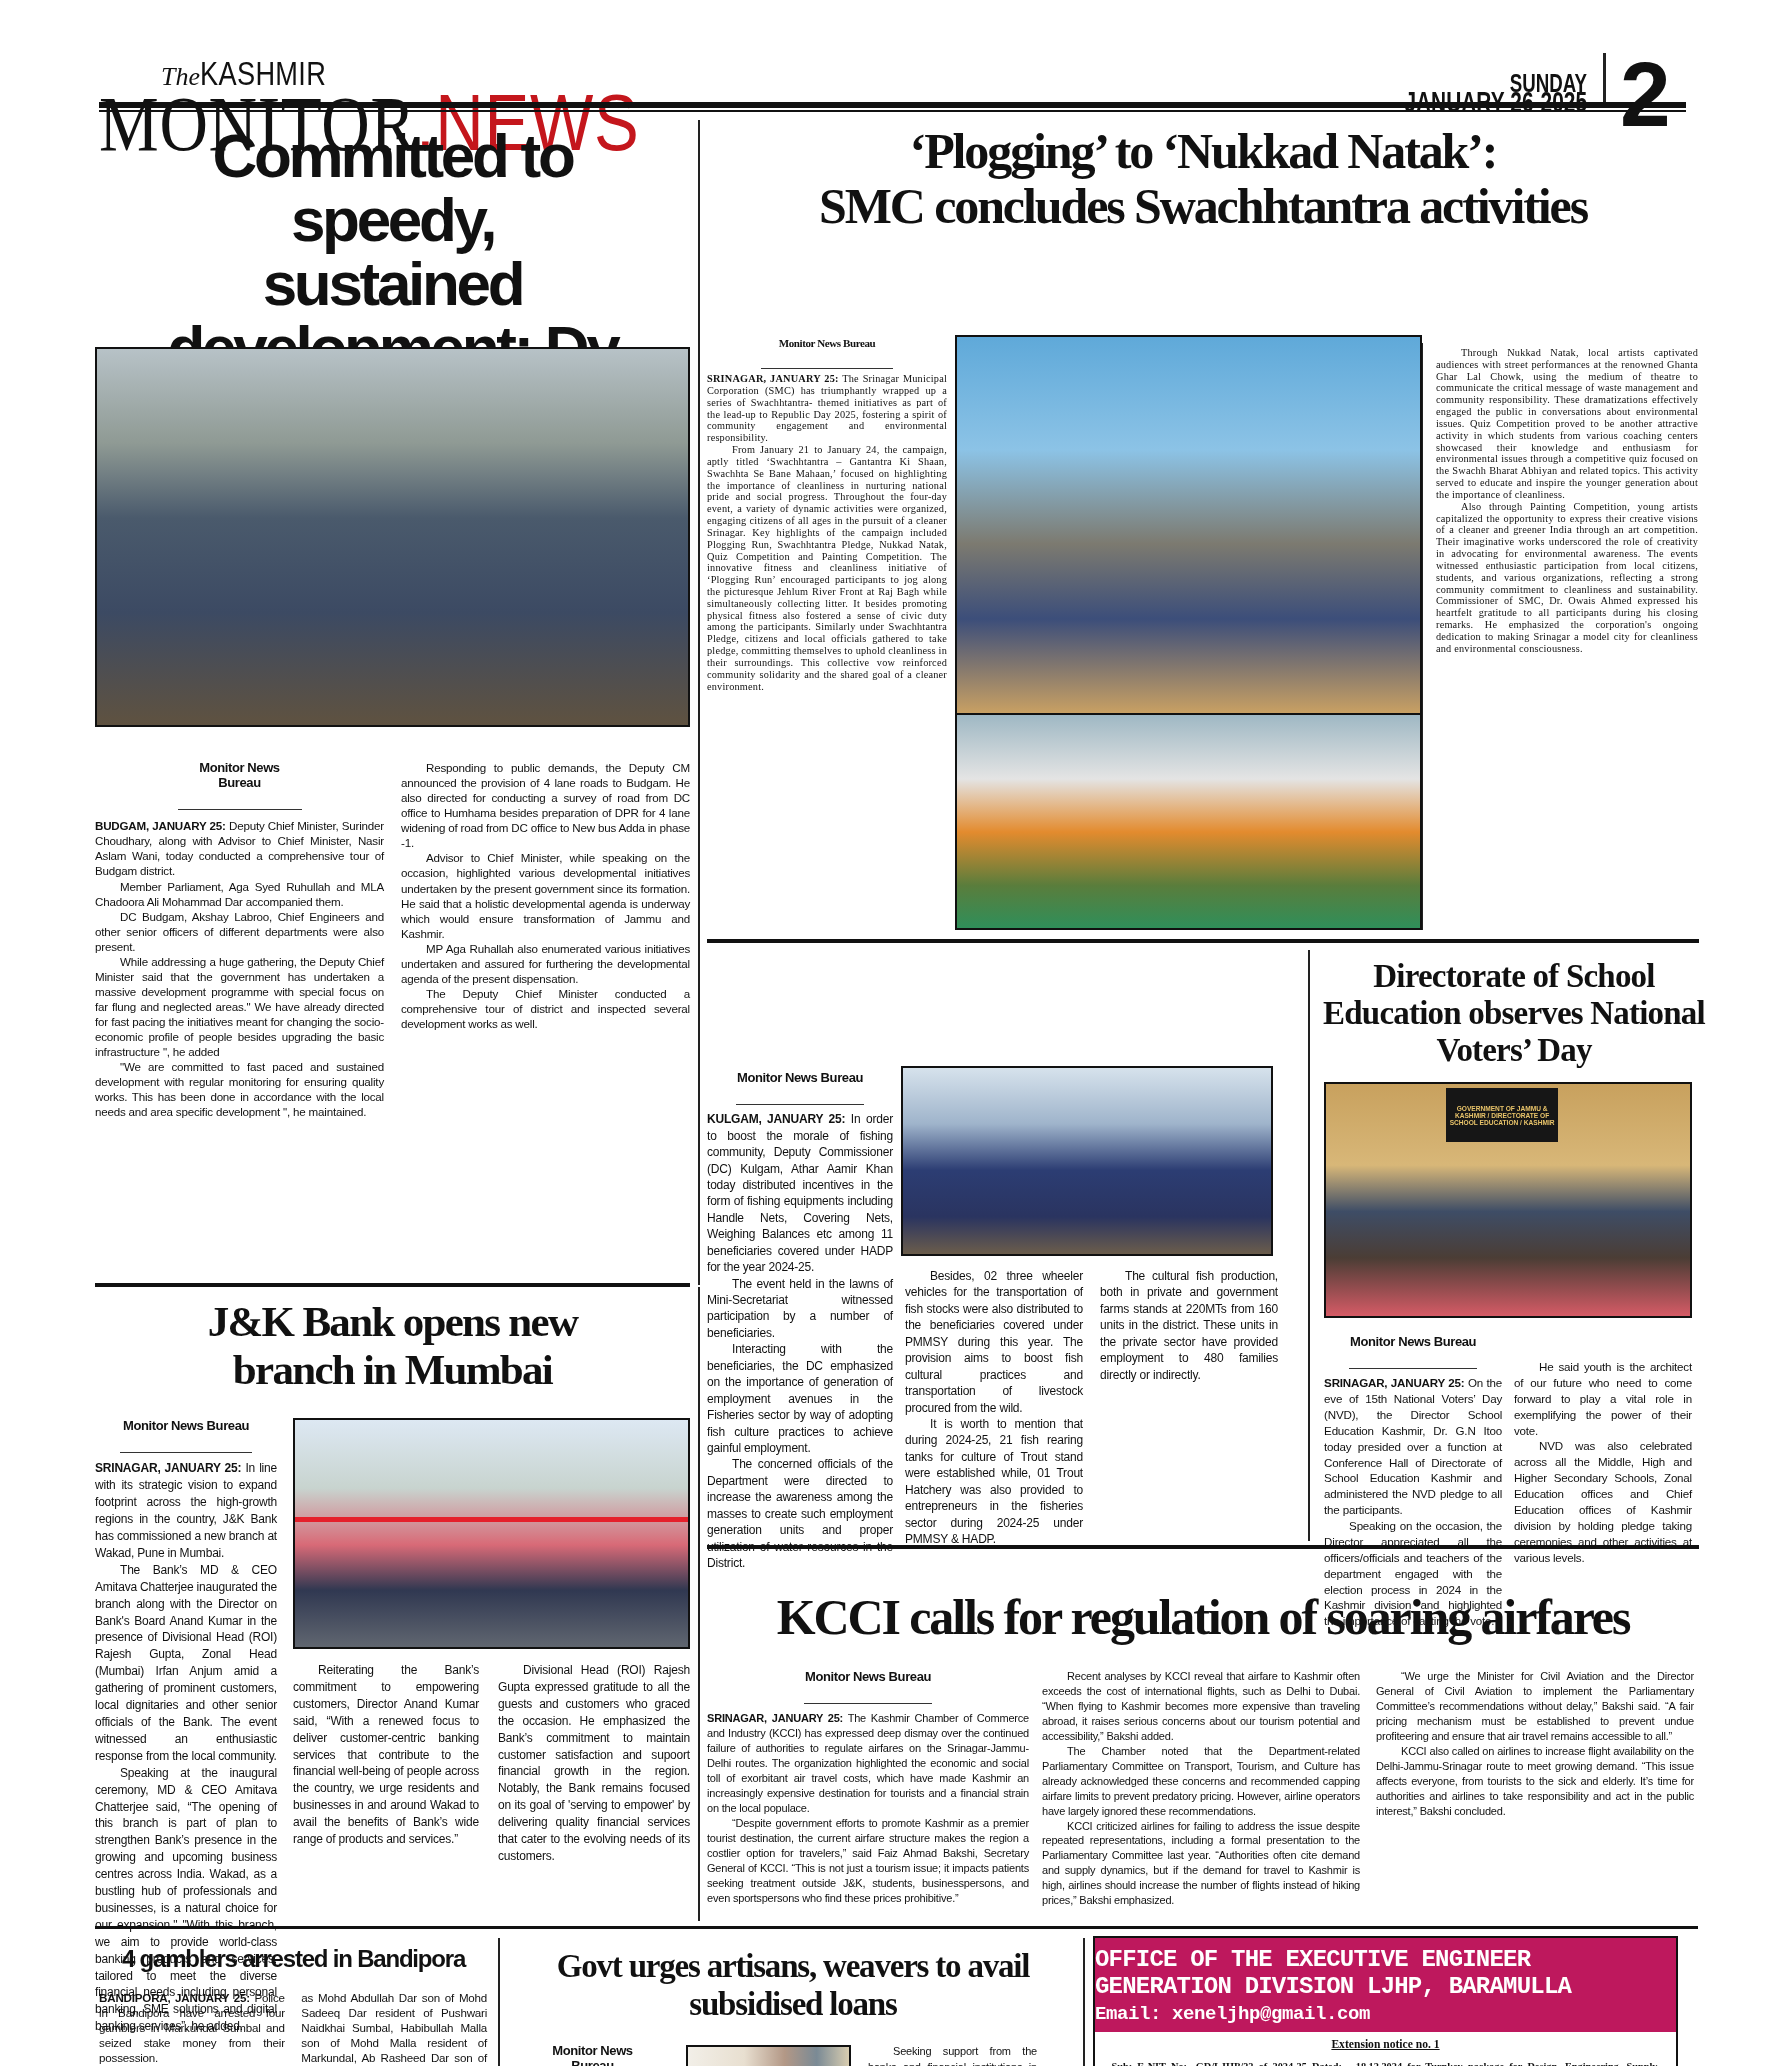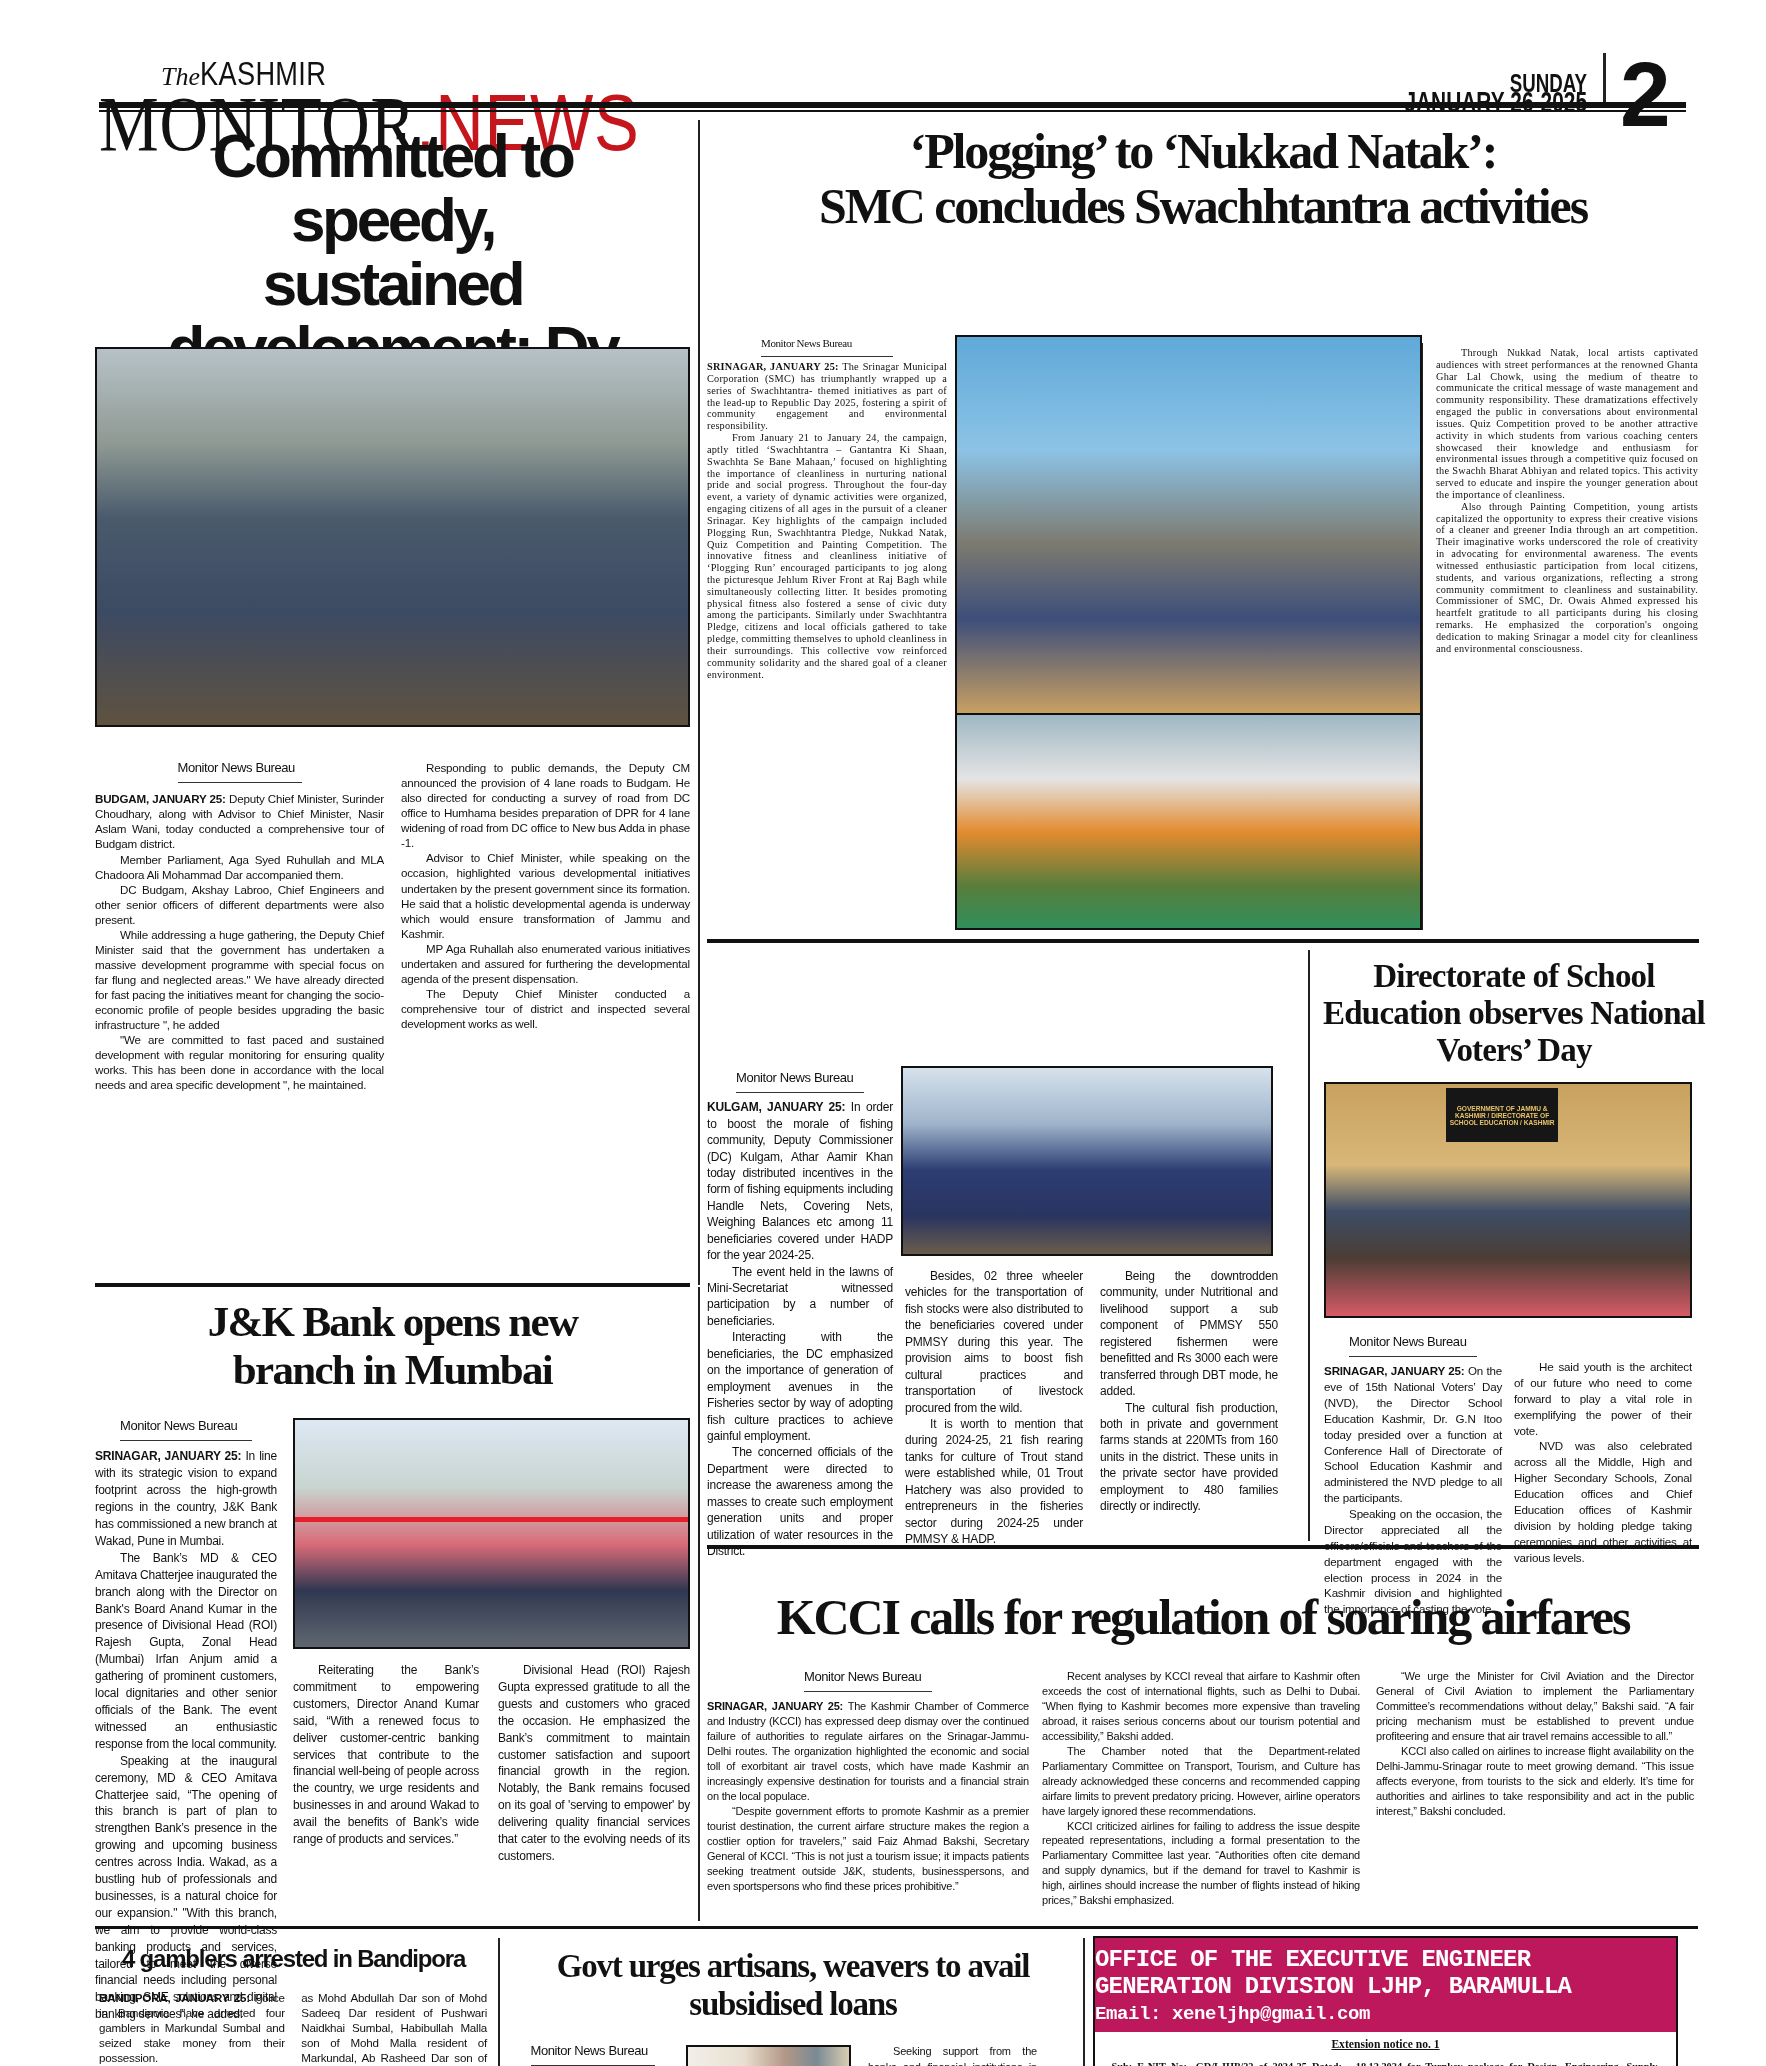--- a/index.html
+++ b/index.html
@@ -15,21 +15,21 @@
   .mast-kashmir { font-family: "Liberation Sans Narrow", "Liberation Sans", sans-serif; font-size: 34px; letter-spacing: 0.4px; transform: scaleX(0.8); transform-origin: left; display: inline-block; }
   .mast-monitor { font-family: "Liberation Serif", serif; font-size: 79px; line-height: 1; letter-spacing: 0.8px; transform: scaleX(0.85); transform-origin: left; display: inline-block; }
   .mast-news { color: #c4161c; font-family: "Liberation Sans", sans-serif; }
   .day { font-family: "Liberation Sans", sans-serif; font-weight: bold; font-size: 26px; text-align: right; transform: scaleX(0.72); transform-origin: right; }
   .pagenum { font-family: "Liberation Sans", sans-serif; font-weight: bold; font-size: 91px; line-height: 1; }
 
   
   .hl-sans { font-family: "Liberation Sans", sans-serif; font-weight: bold; text-align: center; line-height: 1.08; letter-spacing: -1.2px; }
   .hl-serif { font-family: "Liberation Serif", serif; font-weight: bold; text-align: center; line-height: 1.1; letter-spacing: -0.8px; }
 
-  .byline { font-family: "Liberation Sans", sans-serif; font-weight: normal; font-size: 13px; letter-spacing: -0.4px; padding-bottom: 7px; border-bottom: 1.7px double #333; }
+  .byline { font-family: "Liberation Sans", sans-serif; font-weight: bold; font-size: 13px; text-align: center; letter-spacing: -0.4px; padding-bottom: 19px; border-bottom: 1.7px double #333; }
   .byline-serif { font-family: "Liberation Serif", serif; }
 
   .body { font-family: "Liberation Sans", sans-serif; font-size: 11.6px; line-height: 1.3; text-align: justify; hyphens: auto; letter-spacing: -0.2px; }
   .body-serif { font-family: "Liberation Serif", serif; font-size: 12.4px; line-height: 1.15; letter-spacing: 0.2px; text-align: justify; }
   .body p { text-indent: 25px; }
   .body p.first { text-indent: 0; }
   .body-serif p { text-indent: 25px; }
   .body-serif p.first { text-indent: 0; }
   .dateline { font-weight: bold; }
 
@@ -126,21 +126,20 @@
       <p>The event held in the lawns of Mini-Secretariat witnessed participation by a number of beneficiaries.</p>
       <p>Interacting with the beneficiaries, the DC emphasized on the importance of generation of employment avenues in the Fisheries sector by way of adopting fish culture practices to achieve gainful employment.</p>
       <p>The concerned officials of the Department were directed to increase the awareness among the masses to create such employment generation units and proper utilization of water resources in the District.</p>
     </div>
   </div>
   <div class="abs body" style="left:198px; top:318px; width:178px; font-size:12px; line-height:1.37;">
     <p>Besides, 02 three wheeler vehicles for the transportation of fish stocks were also distributed to the beneficiaries covered under PMMSY during this year. The provision aims to boost fish cultural practices and transportation of livestock procured from the wild.</p>
     <p>It is worth to mention that during 2024-25, 21 fish rearing tanks for culture of Trout stand were established while, 01 Trout Hatchery was also provided to entrepreneurs in the fisheries sector during 2024-25 under PMMSY &amp; HADP.</p>
   </div>
   <div class="abs body" style="left:393px; top:318px; width:178px; font-size:12px; line-height:1.37;">
-    <p>Being the downtrodden community, under Nutritional and livelihood support a sub component of PMMSY 550 registered fishermen were benefitted and Rs 3000 each were transferred through DBT mode, he added.</p>
     <p>The cultural fish production, both in private and government farms stands at 220MTs from 160 units in the district. These units in the private sector have provided employment to 480 families directly or indirectly.</p>
   </div>
 </article>
 
 <article class="abs" style="left:1310px; top:950px; width:388px; height:587px;margin-left:10px;">
   <h1 class="hl-serif" style="font-size:33px; letter-spacing:-0.8px; line-height:1.12; margin-top:8.3px;">Directorate of School Education observes National Voters’ Day</h1>
   <div class="photo ph-nvd" style="left:4.1px; top:132px; width:368px; height:236px;">
     <div class="abs" style="left:120px; top:4.1px; width:112px; height:54px; background:#161616; color:#e9c46a; font-family:'Liberation Sans',sans-serif; font-weight:bold; font-size:6.6px; text-align:center; padding-top:16.5px;">GOVERNMENT OF JAMMU &amp; KASHMIR / DIRECTORATE OF SCHOOL EDUCATION / KASHMIR</div>
   </div>
   <div class="abs" style="left:4.1px; top:384px; width:178px;">

